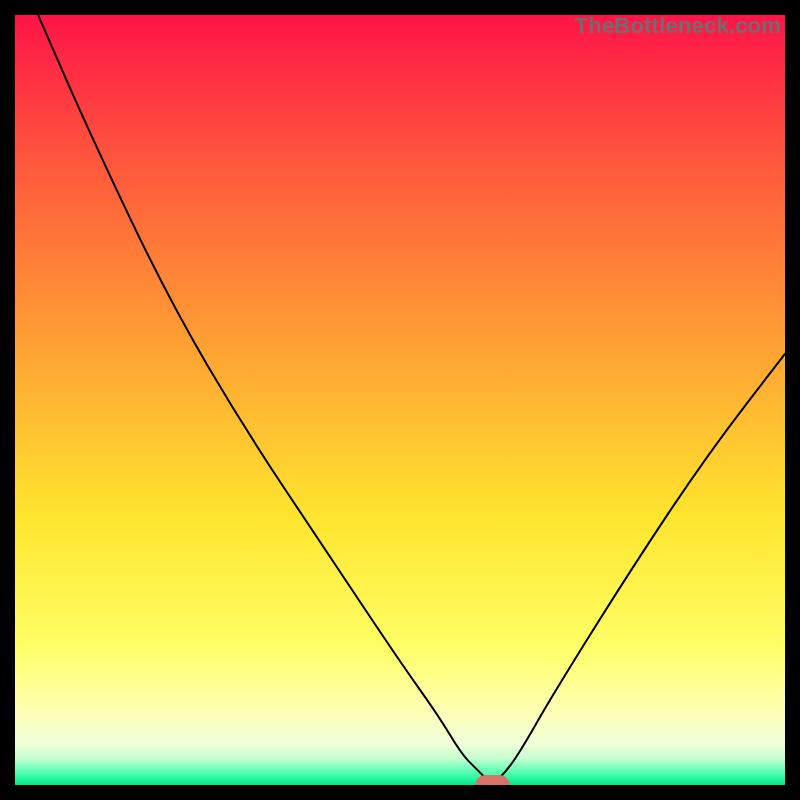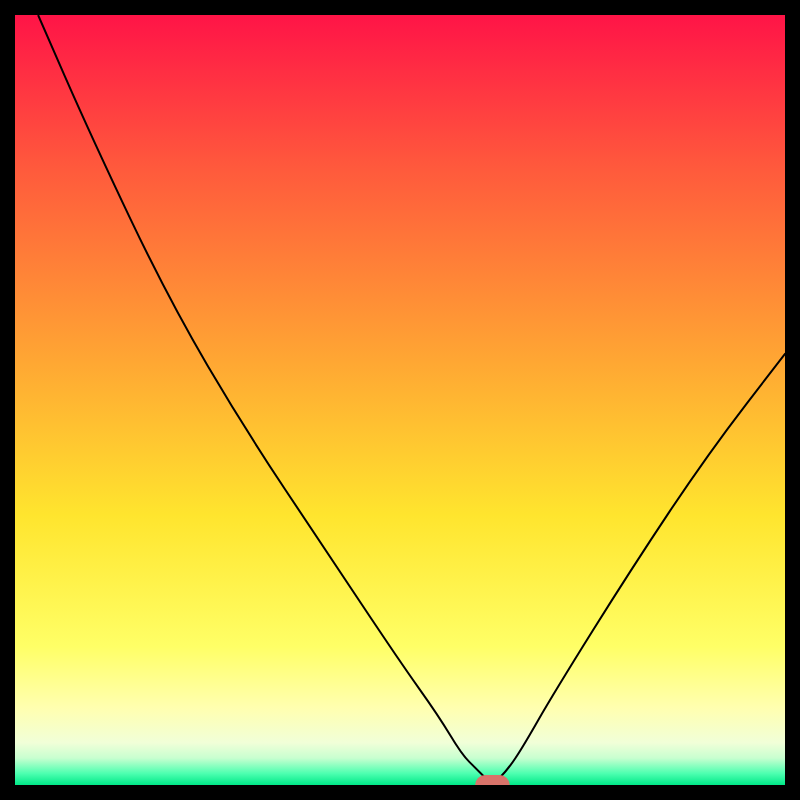--- a/index.html
+++ b/index.html
@@ -57,14 +57,15 @@
           <stop offset="96.5%" stop-color="#c8ffd0"></stop>
           <stop offset="98.5%" stop-color="#4dffb0"></stop>
           <stop offset="100%" stop-color="#00e888"></stop>
         </linearGradient>
     </defs>
     <rect id="plot-bg" x="0" y="0" width="770" height="770" fill="url(#bg-grad)"></rect>
     <path id="curve-path" fill="none" stroke="#000000" stroke-width="2" d="M 23.1 0.0 Q 23.1 0.0 50.0 61.6 Q 77.0 123.2 115.5 204.1 Q 154.0 284.9 192.5 350.4 Q 231.0 415.8 269.5 473.5 Q 308.0 531.3 346.5 589.0 Q 385.0 646.8 404.3 673.8 Q 423.5 700.7 435.1 720.0 Q 446.6 739.2 454.3 746.9 Q 462.0 754.6 469.7 762.3 Q 477.4 770.0 485.1 762.3 Q 492.8 754.6 500.5 743.0 Q 508.2 731.5 523.6 704.5 Q 539.0 677.6 577.5 616.0 Q 616.0 554.4 654.5 496.6 Q 693.0 438.9 731.5 388.8 T 770.0 338.8"></path>
     <rect id="min-marker" fill="#d8736a" x="460.1" y="760.0" width="34.6" height="20.0" rx="10.0"></rect>
   </svg>
 
+  <div class="watermark">TheBottleneck.com</div>
 
 </div>
 
 </body></html>

